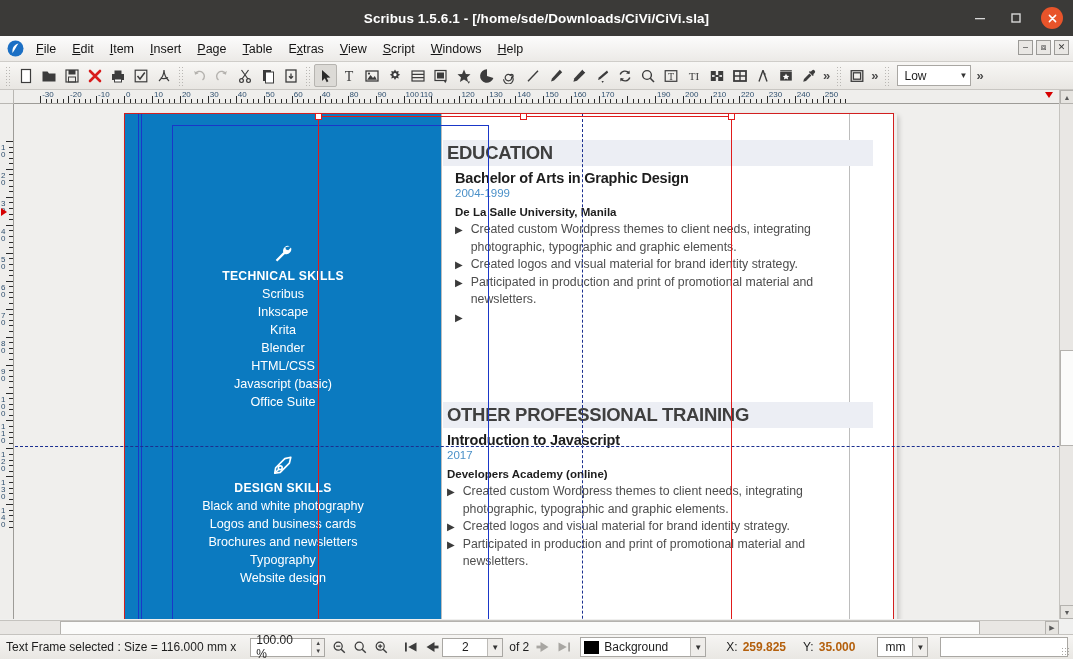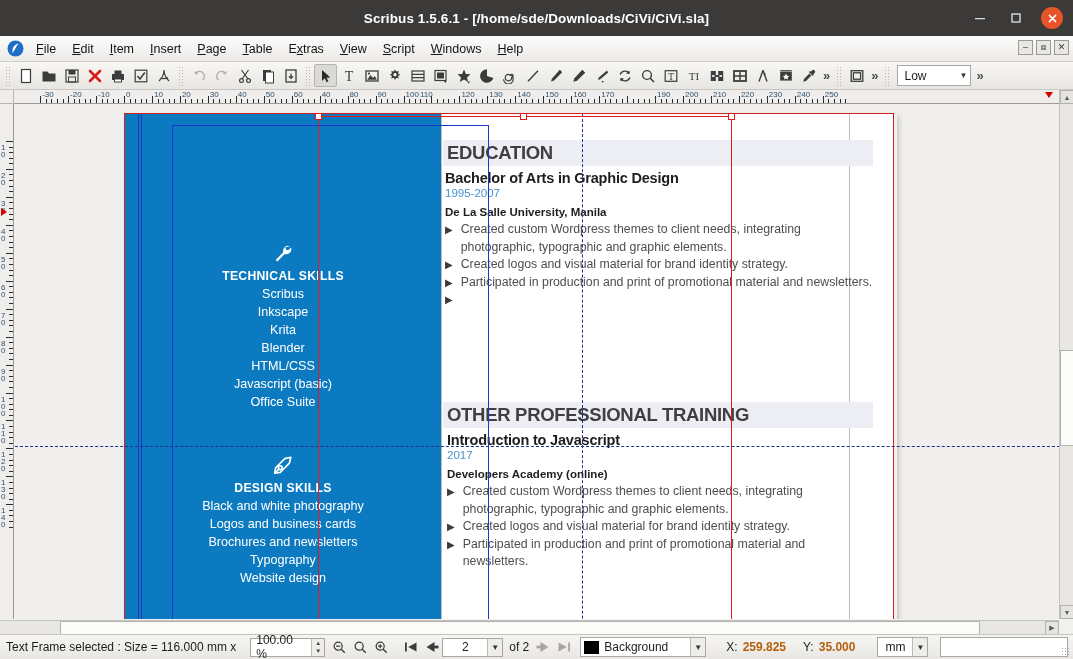--- a/index.html
+++ b/index.html
@@ -779,23 +779,23 @@
 
       <div class="blue-col"></div>
 
       <div class="col-guide" style="left:316px"></div>
       <div class="col-guide" style="left:724px"></div>
 
       <div class="cv-right">
 
         <div style="position:absolute;left:0;top:26px;width:430px;">
           <div class="sec-head">EDUCATION</div>
-          <div style="padding-left:2px;">
+          <div style="padding-left:12px;">
             <div class="job-title">Bachelor of Arts in Graphic Design</div>
-            <div class="job-date">1995-2007</div>
+            <div class="job-date">2004-1999</div>
             <div class="job-org">De La Salle University, Manila</div>
             <div class="bullets" id="bullets-0">
                 <div class="bullet">
                   <span class="tri">▶</span>
                   <span class="txt">Created custom Wordpress themes to client needs, integrating photographic, typographic and graphic elements.</span>
                 </div>
                 <div class="bullet">
                   <span class="tri">▶</span>
                   <span class="txt">Created logos and visual material for brand identity strategy.</span>
                 </div>

